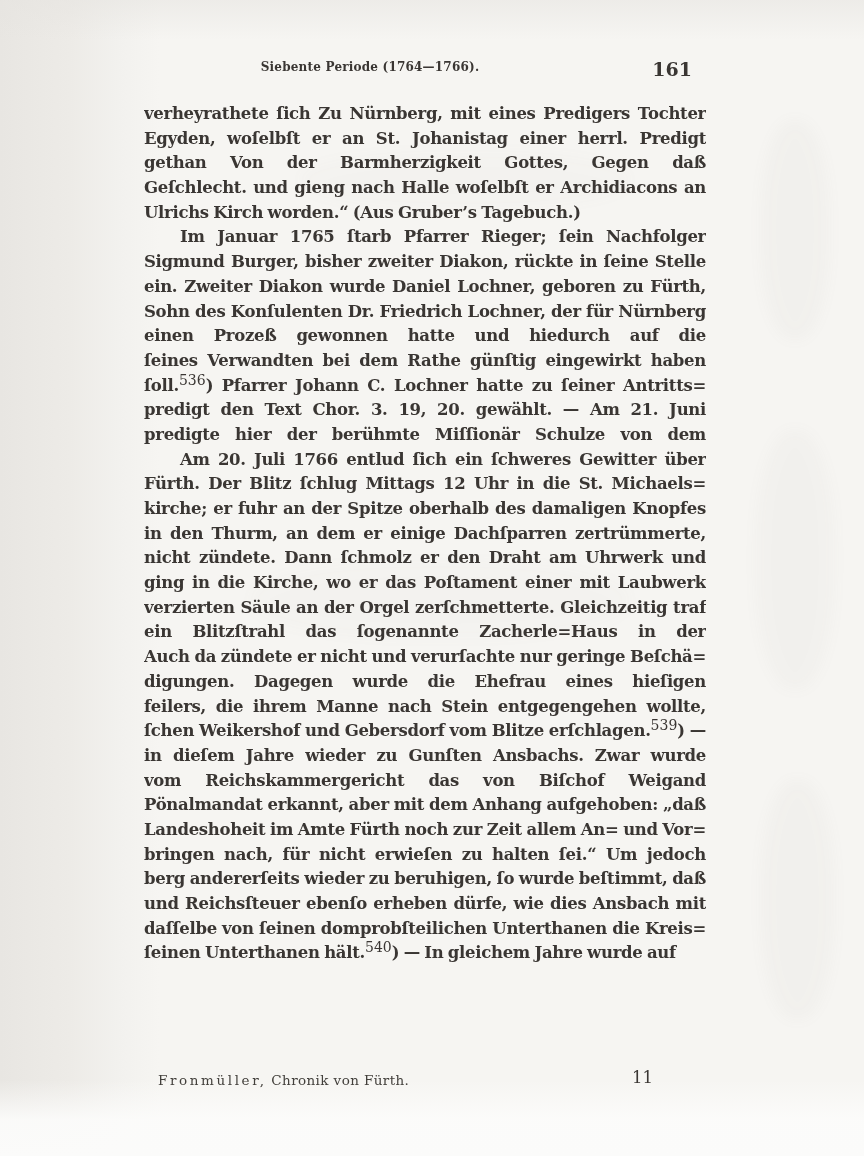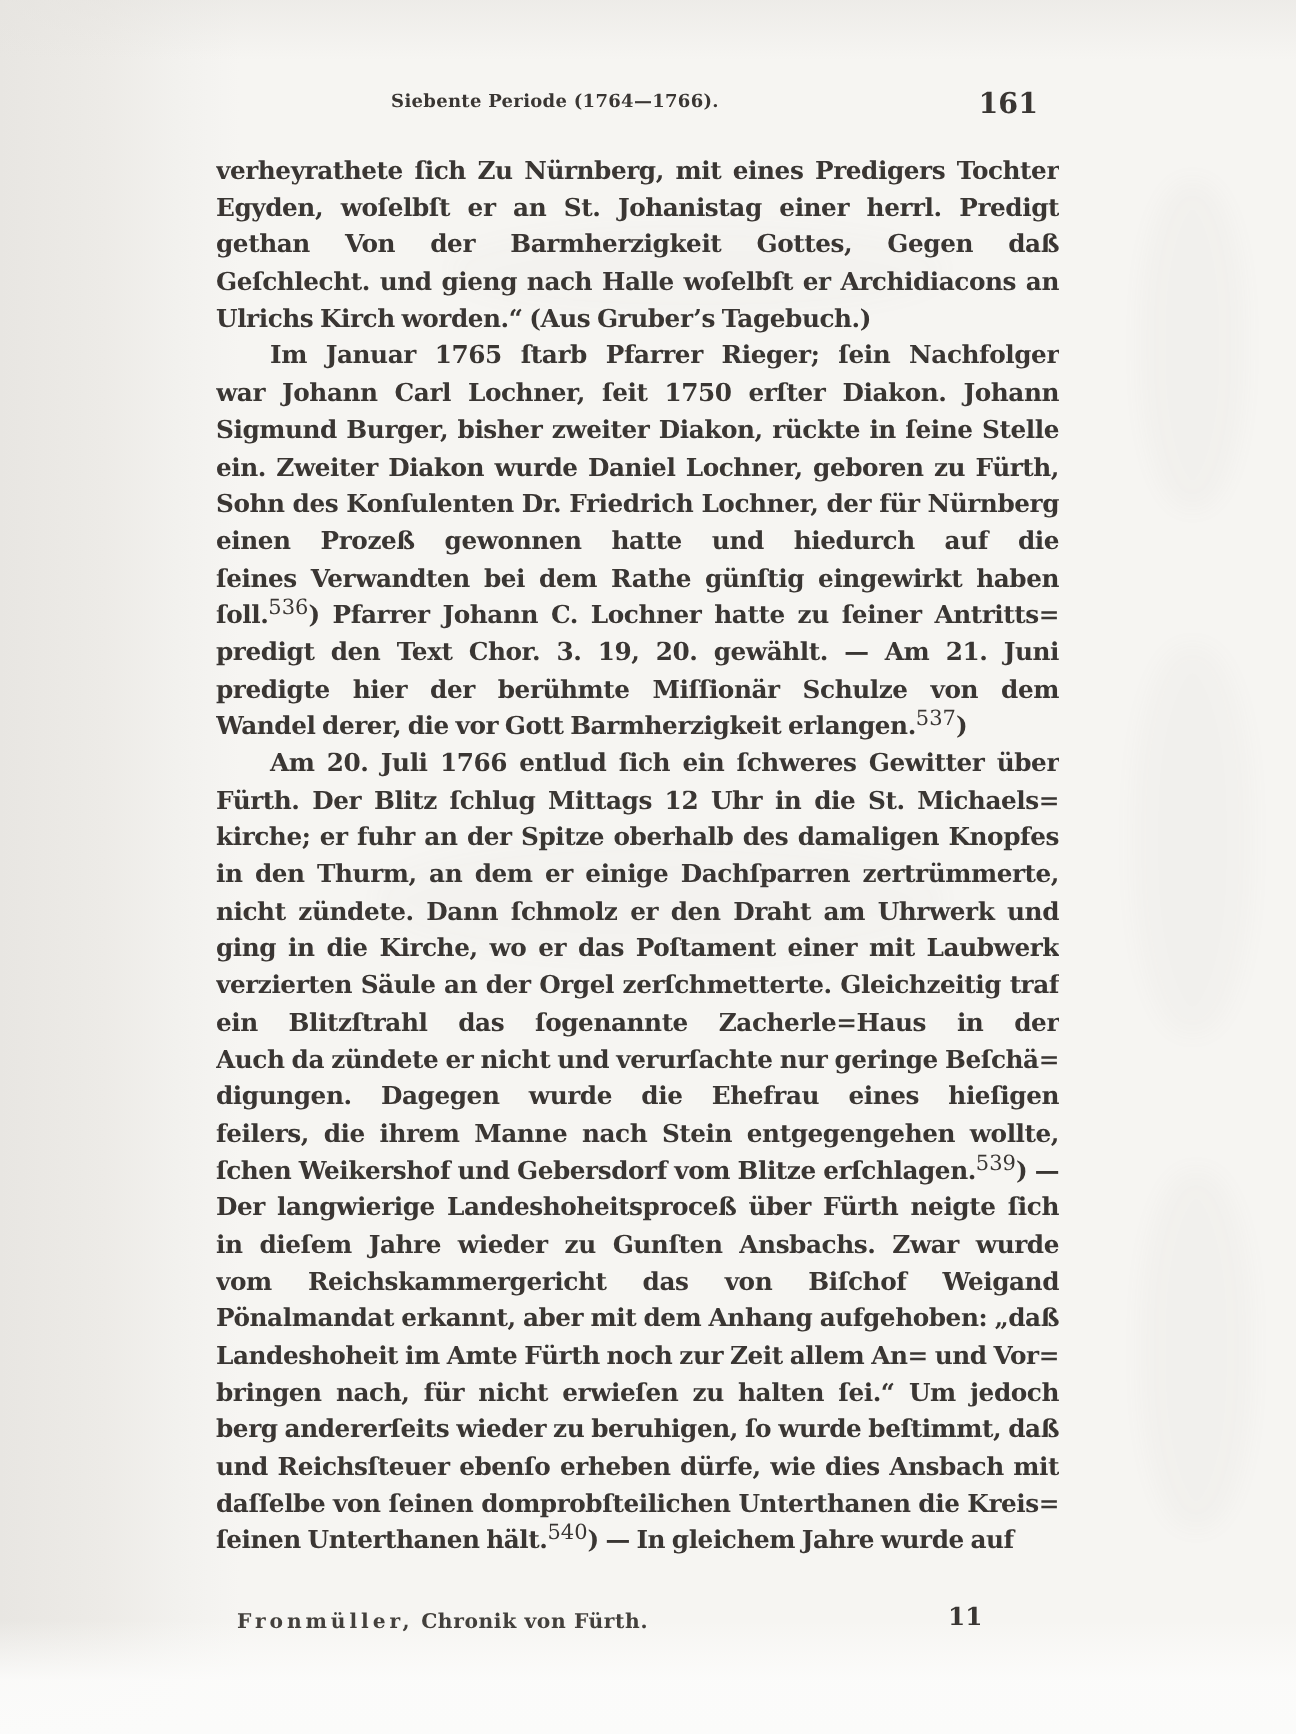--- a/index.html
+++ b/index.html
@@ -34,21 +34,21 @@
     position:relative; height:24.7px; overflow:hidden;
     text-align:justify; text-align-last:justify;
   }
   .line.indent { text-indent:36px; }
   .line.last { text-align-last:left; }
   sup {
     font-size:14px; font-weight:normal; vertical-align:baseline;
     position:relative; top:-6px; letter-spacing:0;
   }
 
-  .footer { position:absolute; top:1070px; left:158px; width:534px; height:24px; font-weight:bold; }
+  .footer { position:absolute; top:1070px; left:158px; width:534px; height:24px; font-weight:normal; }
   .footer-label { font-size:13.5px; letter-spacing:0.4px; color:#43403c; }
   .footer-name { letter-spacing:2.6px; }
   .sheet-number { position:absolute; left:450px; top:-2px; font-size:16.5px; letter-spacing:0;margin-left:24px; }
 </style>
 </head>
 <body>
 
 <div class="page">
 
   <div class="ghost" style="left:760px; top:120px;  width:70px; height:220px; opacity:0.04;"></div>
@@ -62,43 +62,40 @@
     <div class="page-number">161</div>
   </div>
 
   <div class="text-block">
       <div class="line">verheyrathete ſich Zu Nürnberg, mit eines Predigers Tochter</div>
       <div class="line">Egyden, woſelbſt er an St. Johanistag einer herrl. Predigt</div>
       <div class="line">gethan Von der Barmherzigkeit Gottes, Gegen daß Menſchliche</div>
       <div class="line">Geſchlecht. und gieng nach Halle woſelbſt er Archidiacons an der</div>
       <div class="line last">Ulrichs Kirch worden.“ (Aus Gruber’s Tagebuch.)</div>
       <div class="line indent">Im Januar 1765 ſtarb Pfarrer Rieger; ſein Nachfolger</div>
-      <div class="line">war Johann Carl Lochner, ſeit 1750 erſter Diakon. Johann</div>
       <div class="line">Sigmund Burger, bisher zweiter Diakon, rückte in ſeine Stelle</div>
       <div class="line">ein. Zweiter Diakon wurde Daniel Lochner, geboren zu Fürth,</div>
       <div class="line">Sohn des Konſulenten Dr. Friedrich Lochner, der für Nürnberg</div>
       <div class="line">einen Prozeß gewonnen hatte und hiedurch auf die Beförderung</div>
       <div class="line">ſeines Verwandten bei dem Rathe günſtig eingewirkt haben</div>
       <div class="line">ſoll.<sup>536</sup>) Pfarrer Johann C. Lochner hatte zu ſeiner Antritts=</div>
       <div class="line">predigt den Text Chor. 3. 19, 20. gewählt. — Am 21. Juni</div>
       <div class="line">predigte hier der berühmte Miſſionär Schulze von dem würdigen</div>
-      <div class="line last">Wandel derer, die vor Gott Barmherzigkeit erlangen.<sup>537</sup>)</div>
       <div class="line indent">Am 20. Juli 1766 entlud ſich ein ſchweres Gewitter über</div>
       <div class="line">Fürth. Der Blitz ſchlug Mittags 12 Uhr in die St. Michaels=</div>
       <div class="line">kirche; er fuhr an der Spitze oberhalb des damaligen Knopfes</div>
       <div class="line">in den Thurm, an dem er einige Dachſparren zertrümmerte, aber</div>
       <div class="line">nicht zündete. Dann ſchmolz er den Draht am Uhrwerk und</div>
       <div class="line">ging in die Kirche, wo er das Poſtament einer mit Laubwerk</div>
       <div class="line">verzierten Säule an der Orgel zerſchmetterte. Gleichzeitig traf</div>
       <div class="line">ein Blitzſtrahl das ſogenannte Zacherle=Haus in der Waſſergaſſe.</div>
       <div class="line">Auch da zündete er nicht und verurſachte nur geringe Beſchä=</div>
       <div class="line">digungen. Dagegen wurde die Ehefrau eines hieſigen Schnallen=</div>
       <div class="line">feilers, die ihrem Manne nach Stein entgegengehen wollte, zwi=</div>
       <div class="line">ſchen Weikershof und Gebersdorf vom Blitze erſchlagen.<sup>539</sup>) —</div>
-      <div class="line">Der langwierige Landeshoheitsproceß über Fürth neigte ſich</div>
       <div class="line">in dieſem Jahre wieder zu Gunſten Ansbachs. Zwar wurde</div>
       <div class="line">vom Reichskammergericht das von Biſchof Weigand nachgeſuchte</div>
       <div class="line">Pönalmandat erkannt, aber mit dem Anhang aufgehoben: „daß</div>
       <div class="line">Landeshoheit im Amte Fürth noch zur Zeit allem An= und Vor=</div>
       <div class="line">bringen nach, für nicht erwieſen zu halten ſei.“ Um jedoch Bam=</div>
       <div class="line">berg andererſeits wieder zu beruhigen, ſo wurde beſtimmt, daß</div>
       <div class="line">und Reichsſteuer ebenſo erheben dürfe, wie dies Ansbach mit</div>
       <div class="line">daſſelbe von ſeinen domprobſteilichen Unterthanen die Kreis=</div>
       <div class="line last">ſeinen Unterthanen hält.<sup>540</sup>) — In gleichem Jahre wurde auf</div>
     </div>

